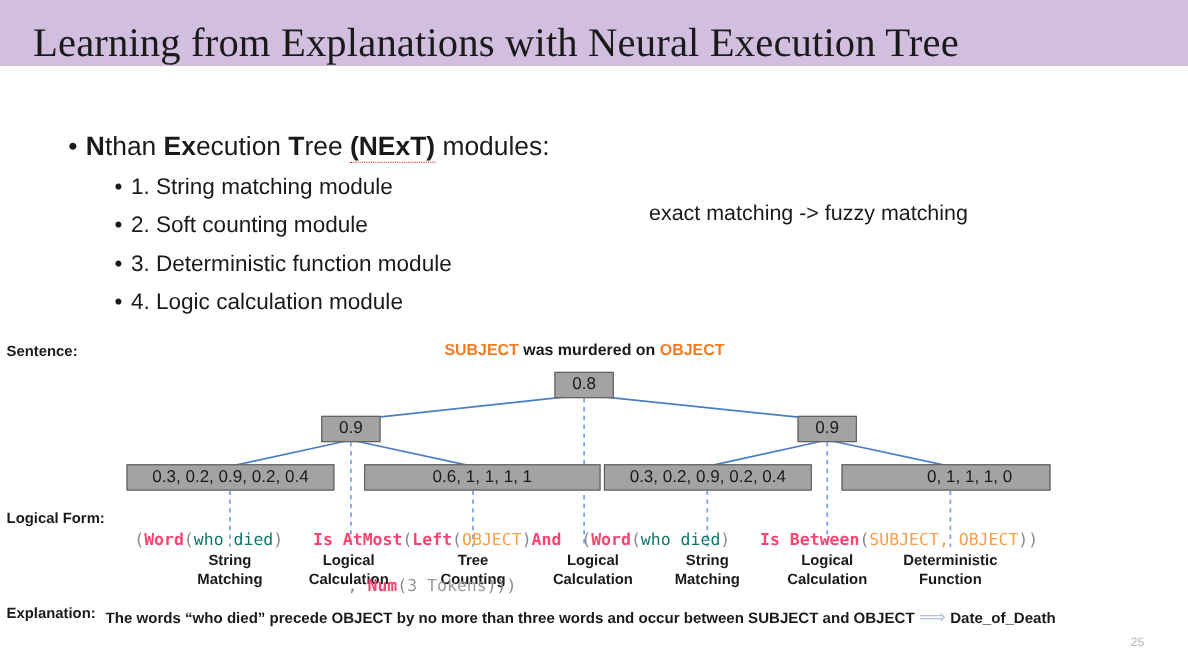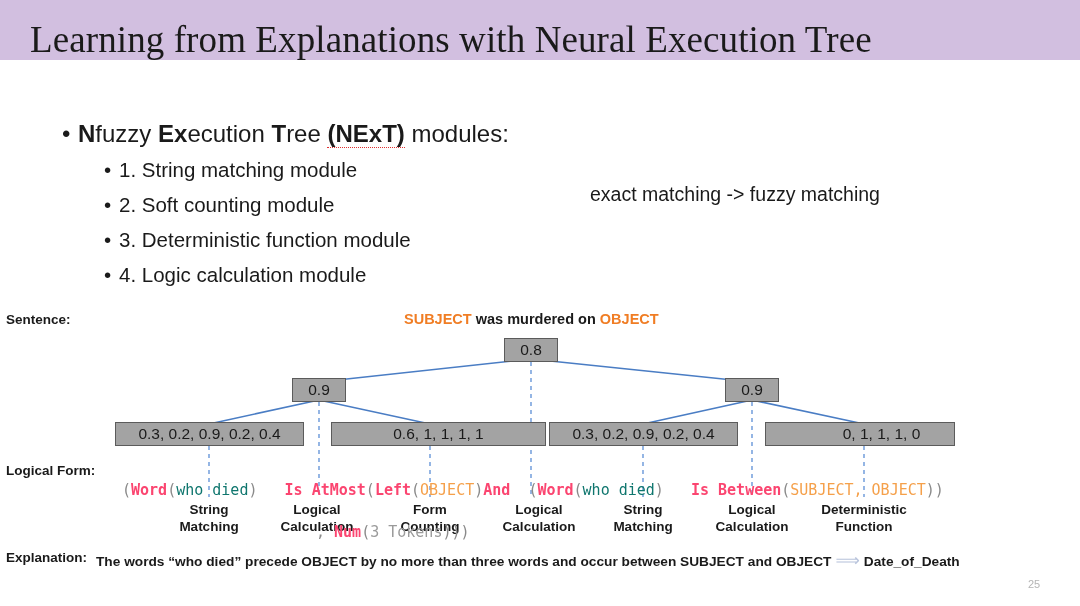--- a/index.html
+++ b/index.html
@@ -178,21 +178,21 @@
 </style>
 </head>
 <body>
 
 <div id="title-bar">
   <div id="title-text">Learning from Explanations with Neural Execution Tree</div>
 </div>
 
 <div id="bullet-block">
   <div class="bullet-l1">
-    <span class="dot">•</span><span class="b">N</span><span>fuzzy </span><span class="b">Ex</span><span>ecution </span><span class="b">T</span><span>ree </span><span class="b spellerr">(NExT)</span><span> modules:</span>
+    <span class="dot">•</span><span class="b">N</span><span>than </span><span class="b">Ex</span><span>ecution </span><span class="b">T</span><span>ree </span><span class="b spellerr">(NExT)</span><span> modules:</span>
   </div>
   <div class="bullet-l2">
     <span class="dot">•</span><span>1. String matching module</span>
   </div>
   <div class="bullet-l2">
     <span class="dot">•</span><span>2. Soft counting module</span>
   </div>
   <div class="bullet-l2">
     <span class="dot">•</span><span>3. Deterministic function module</span>
   </div>
@@ -252,21 +252,21 @@
 
 <div class="mod-label" style="left:209px; top:501px;">
   <div>String</div>
   <div>Matching</div>
 </div>
 <div class="mod-label" style="left:317px; top:501px;">
   <div>Logical</div>
   <div>Calculation</div>
 </div>
 <div class="mod-label" style="left:430px; top:501px;">
-  <div>Form</div>
+  <div>Tree</div>
   <div>Counting</div>
 </div>
 <div class="mod-label" style="left:539px; top:501px;">
   <div>Logical</div>
   <div>Calculation</div>
 </div>
 <div class="mod-label" style="left:643px; top:501px;">
   <div>String</div>
   <div>Matching</div>
 </div>

